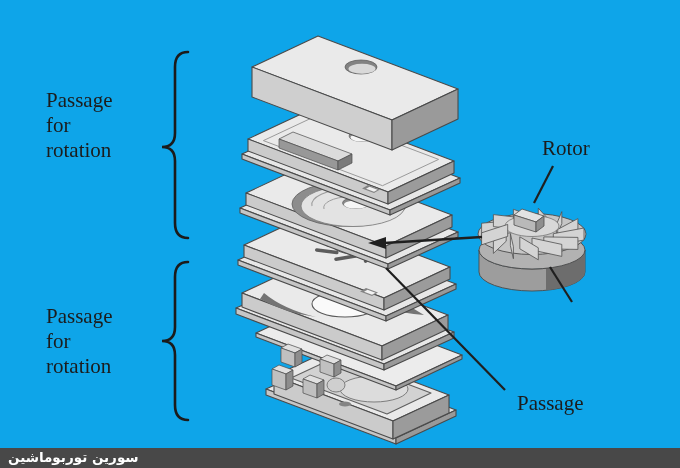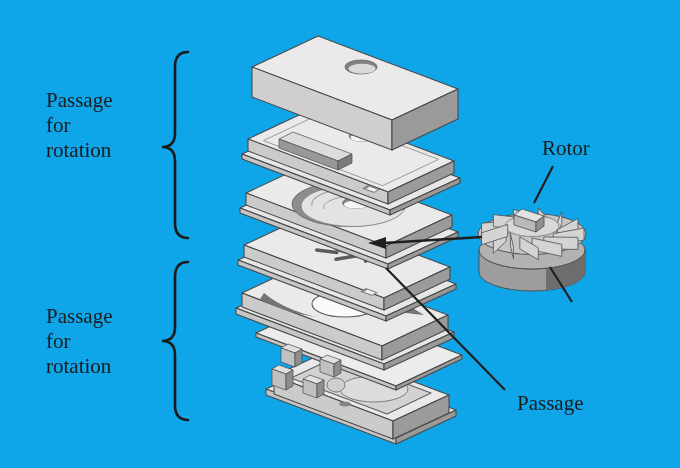--- a/index.html
+++ b/index.html
@@ -178,14 +178,17 @@
 
 <div class="label" style="left:46px;top:304px;">
   <span class="ln">Passage</span>
   <span class="ln">for</span>
   <span class="ln">rotation</span>
 </div>
 
 <div class="label" style="left:542px;top:136px;">Rotor</div>
 <div class="label" style="left:517px;top:391px;">Passage</div>
 
+<div class="wm-bar">
+  <span class="wm-text">سورین توربوماشین</span>
+</div>
 
 </div>
 
 </body></html>

